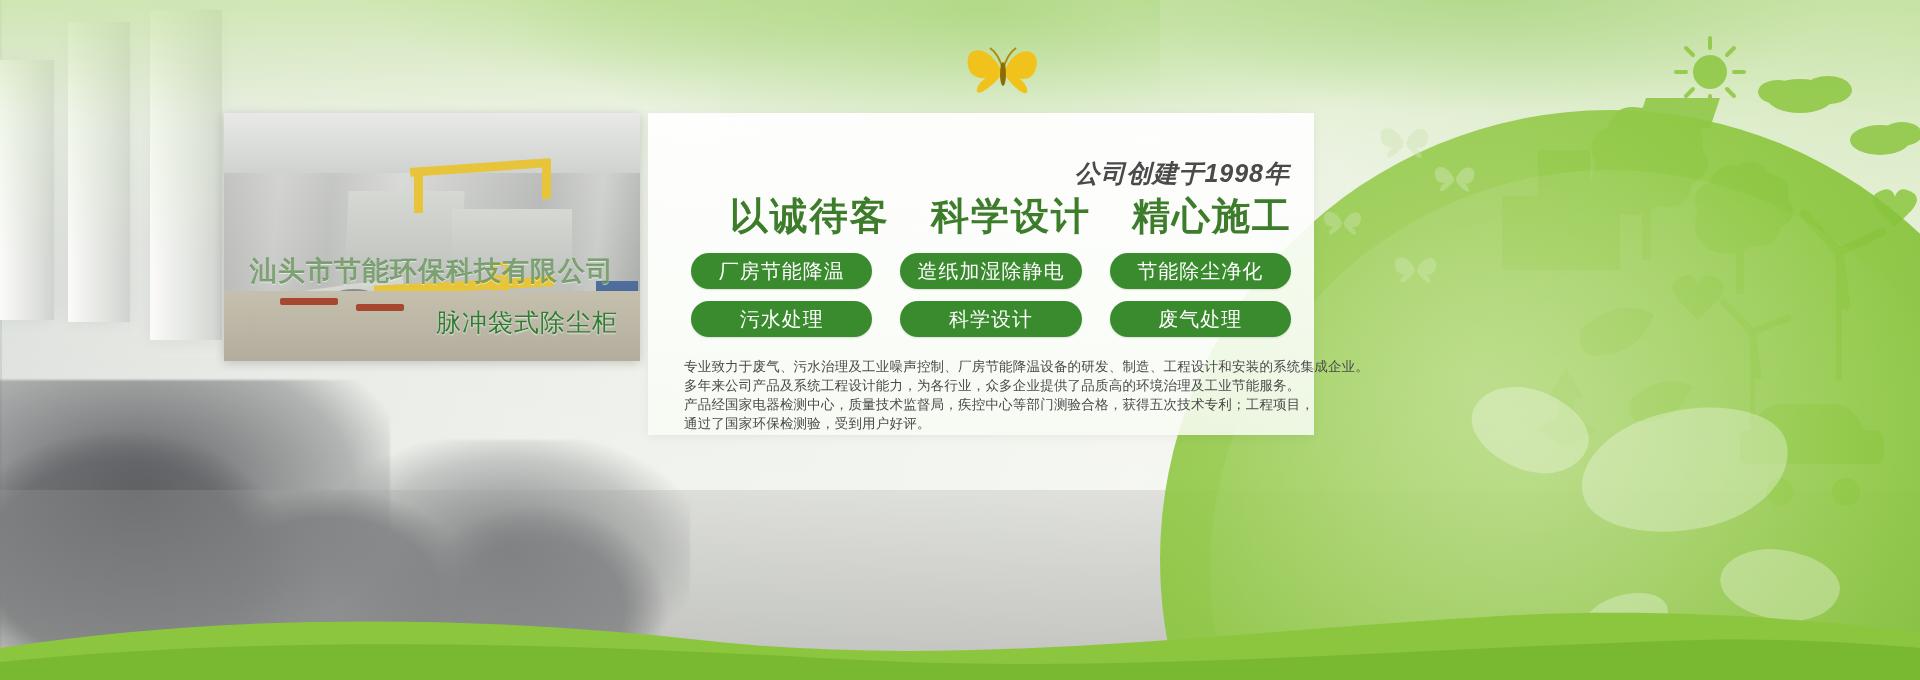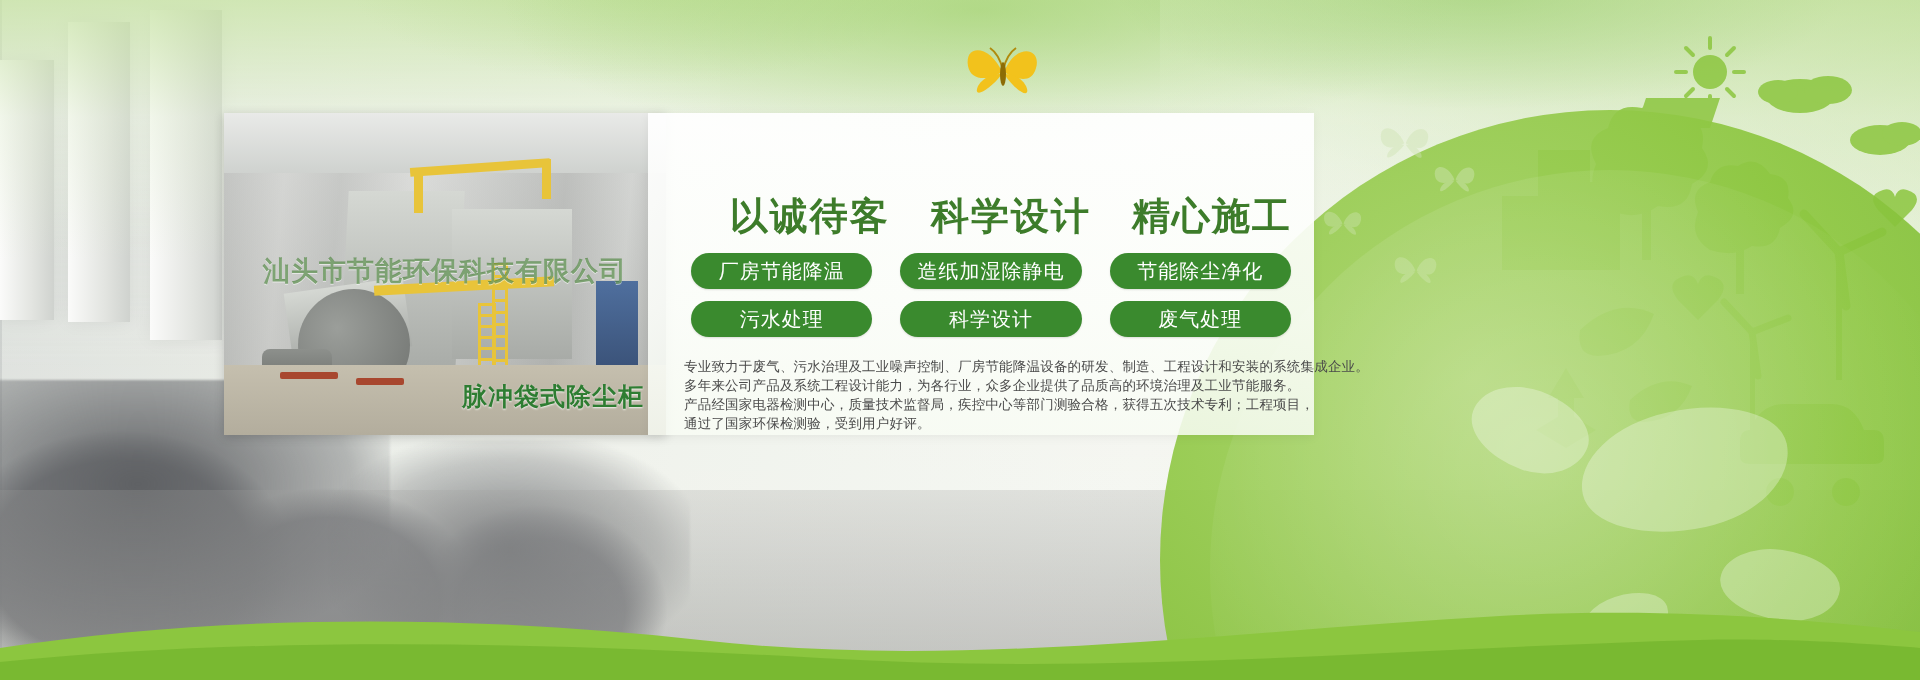--- a/index.html
+++ b/index.html
@@ -94,24 +94,23 @@
   }
 
   
   .eco{position:absolute;right:0;top:0;width:640px;height:560px;pointer-events:none;}
 
   
   .bfly{position:absolute;}
 
   
   .photo-card{
-    position:absolute;left:224px;top:113px;width:416px;height:322px;
+    position:absolute;left:224px;top:113px;width:416px;height:248px;
     background:#cfd2cd;overflow:hidden;
     box-shadow:0 2px 10px rgba(0,0,0,.18);
-    padding-left:26px;
   }
   .photo-img{
     position:absolute;inset:0;
     background:
       linear-gradient(180deg,rgba(255,255,255,.18),rgba(0,0,0,.06)),
       linear-gradient(95deg,#b9bcb8 0%,#cfd1cd 14%,#bfc2be 26%,#d7d9d5 42%,#c3c6c2 60%,#b4b7b3 74%,#cdd0cc 88%,#a9aca8 100%),
       #bfc2bd;
     filter:saturate(.55);
   }
   
@@ -150,21 +149,21 @@
 
   .photo-watermark{
     position:absolute;left:0;right:0;top:140px;text-align:center;
     font-size:27px;font-weight:700;letter-spacing:1px;
     color:rgba(62,121,45,.62);
     text-shadow:0 1px 0 rgba(255,255,255,.55);
     white-space:nowrap;
   }
   .photo-caption{
     position:absolute;right:22px;bottom:22px;
-    font-size:25px;font-weight:700;letter-spacing:1px;
+    font-size:25px;font-weight:400;letter-spacing:1px;
     color:#2e7d32;
     text-shadow:0 1px 2px rgba(255,255,255,.85);
     white-space:nowrap;
   }
 
   
   .panel{
     position:absolute;left:648px;top:113px;width:666px;height:322px;
     background:linear-gradient(180deg,rgba(255,255,255,.93) 0%,rgba(252,254,250,.90) 60%,rgba(248,252,244,.86) 100%);
     box-shadow:0 2px 10px rgba(0,0,0,.06);
@@ -373,20 +372,21 @@
     <div class="ph-ground"></div>
     <div class="ph-red ph-r1"></div>
     <div class="ph-red ph-r2"></div>
 
     <div class="photo-watermark">汕头市节能环保科技有限公司</div>
     <div class="photo-caption">脉冲袋式除尘柜</div>
   </div>
 
   <div class="panel">
 
+    <div class="est-line">公司创建于1998年</div>
 
     <div class="headline">
       <span>以诚待客</span>
       <span class="sp"></span>
       <span>科学设计</span>
       <span class="sp"></span>
       <span>精心施工</span>
     </div>
 
     <div class="pill-grid">

